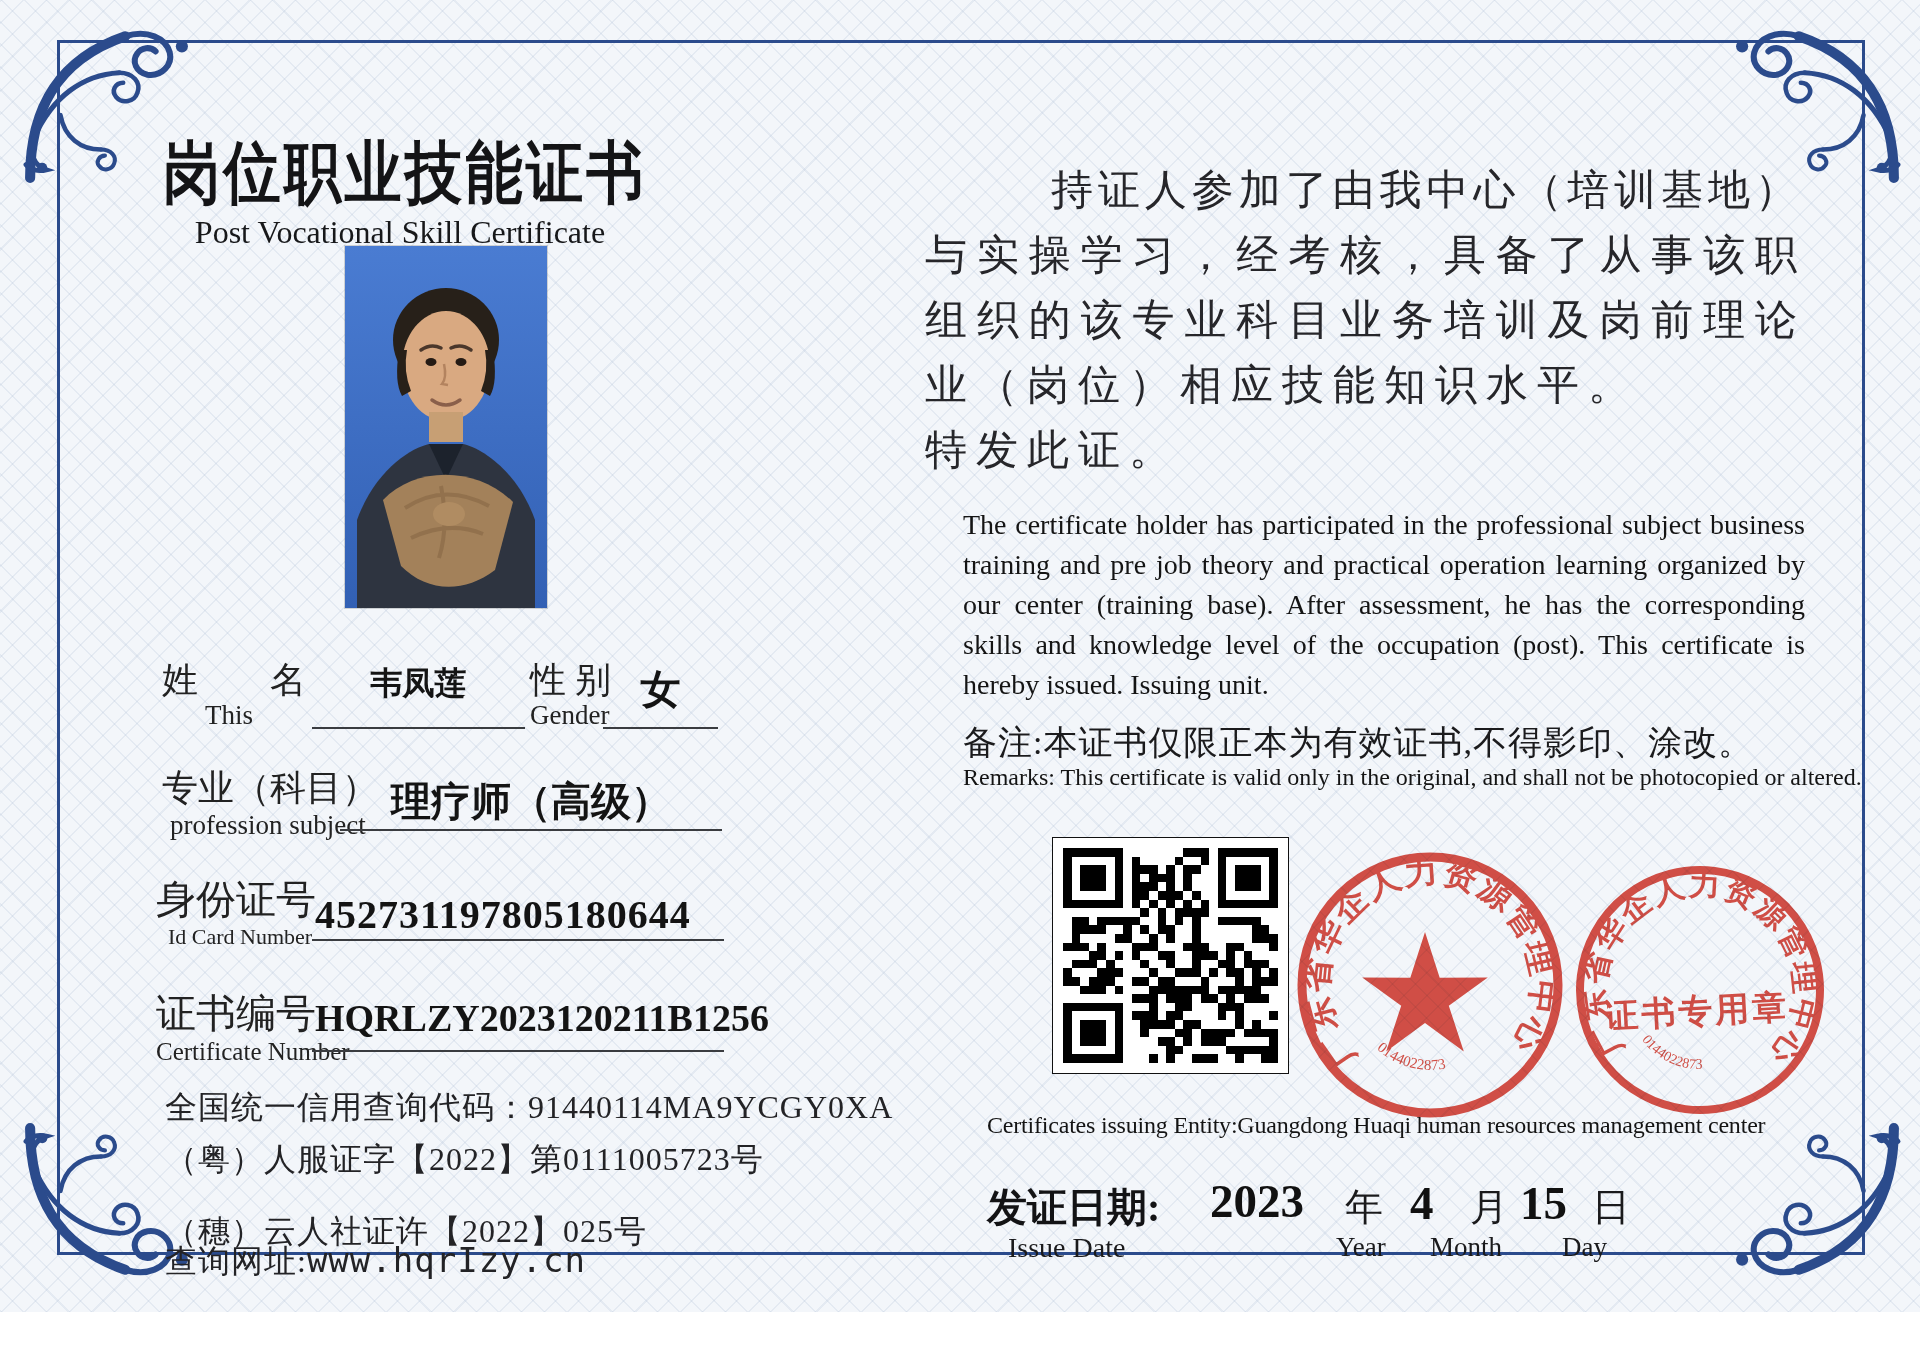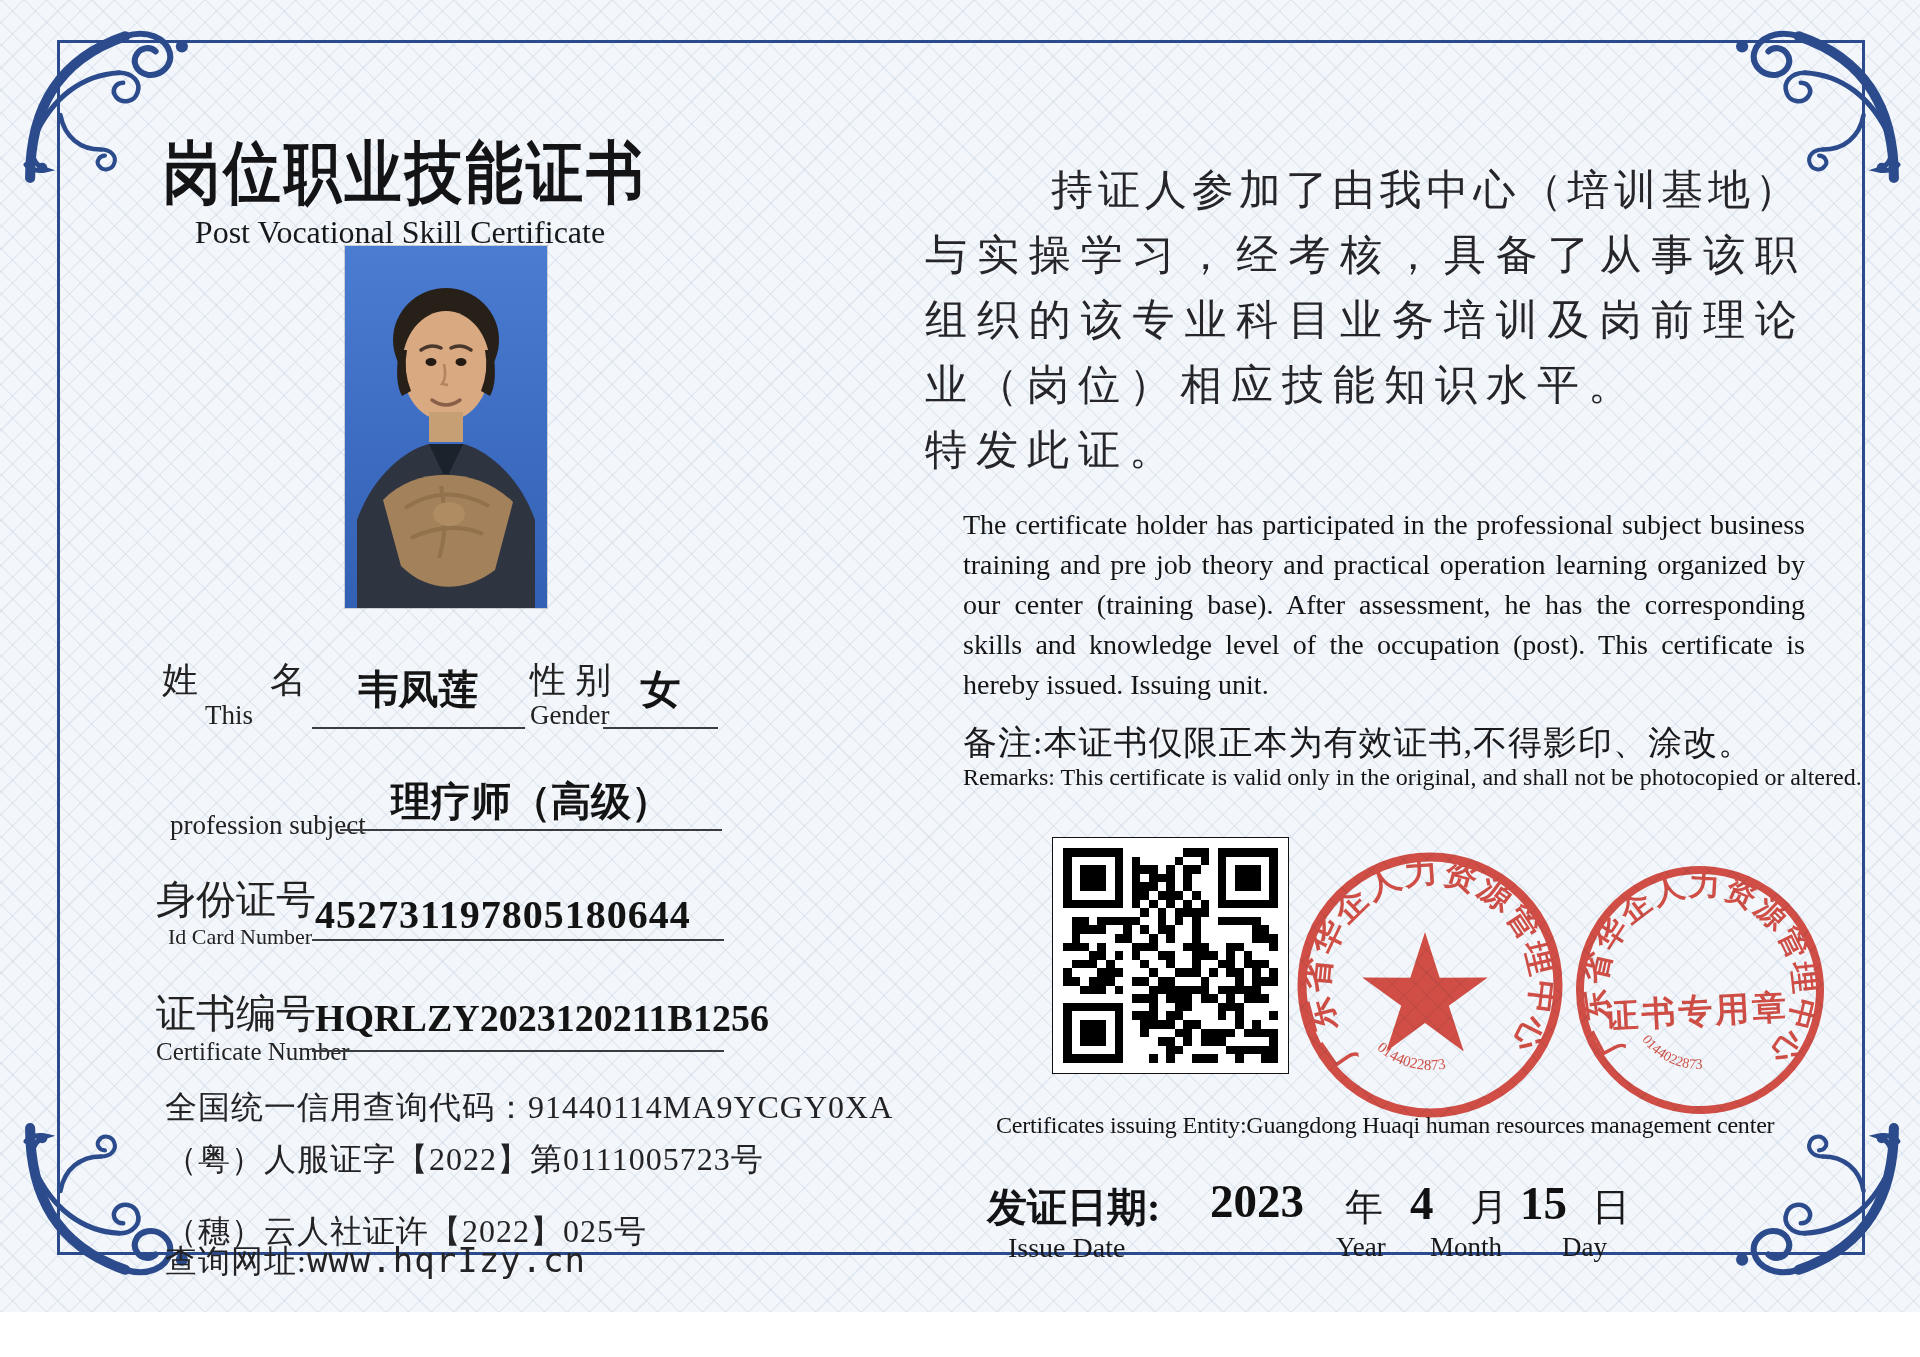--- a/index.html
+++ b/index.html
@@ -45,21 +45,21 @@
   .en-par{left:963px;top:505px;width:842px;font-size:28px;line-height:40px;
     text-align:justify;color:#141414;}
   .remarks-cn{left:963px;top:720px;font-size:34px;letter-spacing:1px;white-space:nowrap;color:#1b1b1d;}
   .remarks-en{left:963px;top:764px;font-size:24px;white-space:nowrap;color:#141414;}
 
   .qr{left:1053px;top:838px;width:235px;height:235px;background:#ffffff;
     box-shadow:0 0 0 1px #111;padding:10px;box-sizing:border-box;}
   .qr svg{width:100%;height:100%;shape-rendering:crispEdges;}
 
   .issuer-cn{left:987px;top:1066px;font-size:40px;letter-spacing:3px;white-space:nowrap;color:#161618;}
-  .issuer-en{left:987px;top:1112px;font-size:24px;letter-spacing:-.2px;white-space:nowrap;color:#141414;margin-left:9px;}
+  .issuer-en{left:987px;top:1112px;font-size:24px;letter-spacing:-.2px;white-space:nowrap;color:#141414;}
 
   .date-cn{font-size:40px;font-weight:bold;white-space:nowrap;color:#131315;}
   .date-num{font-size:47px;font-weight:bold;white-space:nowrap;color:#111;}
   .date-unit{font-size:38px;white-space:nowrap;color:#1a1a1c;}
   .date-en{font-size:27px;white-space:nowrap;color:#1a1a1c;}
 
   .stamp{position:absolute;color:#d6392d;opacity:.88;mix-blend-mode:multiply;}
   .stamp-left{left:1285px;top:840px;width:290px;height:290px;}
   .stamp-right{left:1565px;top:855px;width:270px;height:270px;transform:rotate(7deg);}
 </style>
@@ -150,27 +150,28 @@
       <path d="M12 362 L12 274 C 30 224 66 202 84 198 L118 198 C 136 202 172 224 190 274 L190 362 Z" fill="#2e3440"></path>
       <path d="M84 198 L101 234 L118 198 Z" fill="#1c222c"></path>
       <path d="M38 254 C 70 220 132 220 168 256 L150 324 C 118 348 82 346 56 320 Z" fill="#a3815a"></path>
       <path d="M60 262 q40 -26 84 -2 M66 292 q38 -18 72 -4 M96 240 q8 40 -2 72" stroke="#8a6b47" stroke-width="4" fill="none" opacity=".7"></path>
       <ellipse cx="104" cy="268" rx="16" ry="12" fill="#b08c62"></ellipse>
     </svg>
   </div>
 
   <div class="abs lab-cn" style="left:162px;top:656px;">姓　　名</div>
   <div class="abs lab-en" style="left:205px;top:700px;">This</div>
-  <div class="abs val" style="left:312px;width:213px;top:662px;font-size:40px;text-align:center;">韦凤莲</div>
+  <div class="abs val" style="left:312px;width:213px;top:662px;font-size:32px;text-align:center;">韦凤莲</div>
   <div class="abs uline" style="left:312px;top:727px;width:213px;"></div>
   <div class="abs lab-cn" style="left:530px;top:656px;">性 别</div>
   <div class="abs lab-en" style="left:530px;top:700px;">Gender</div>
   <div class="abs val" style="left:603px;width:115px;top:662px;font-size:40px;text-align:center;">女</div>
   <div class="abs uline" style="left:603px;top:727px;width:115px;"></div>
 
+  <div class="abs lab-cn" style="left:162px;top:764px;">专业（科目）</div>
   <div class="abs lab-en" style="left:170px;top:810px;">profession subject</div>
   <div class="abs val" style="left:340px;width:382px;top:774px;font-size:40px;text-align:center;">理疗师（高级）</div>
   <div class="abs uline" style="left:340px;top:829px;width:382px;"></div>
 
   <div class="abs lab-cn" style="left:156px;top:872px;font-size:40px;">身份证号</div>
   <div class="abs lab-en" style="left:168px;top:924px;font-size:22px;text-align:center;">Id Card Number</div>
   <div class="abs val" style="left:315px;top:891px;font-size:40px;letter-spacing:1px;font-weight:600;">452731197805180644</div>
   <div class="abs uline" style="left:312px;top:939px;width:412px;"></div>
 
   <div class="abs lab-cn" style="left:156px;top:986px;font-size:40px;">证书编号</div>

